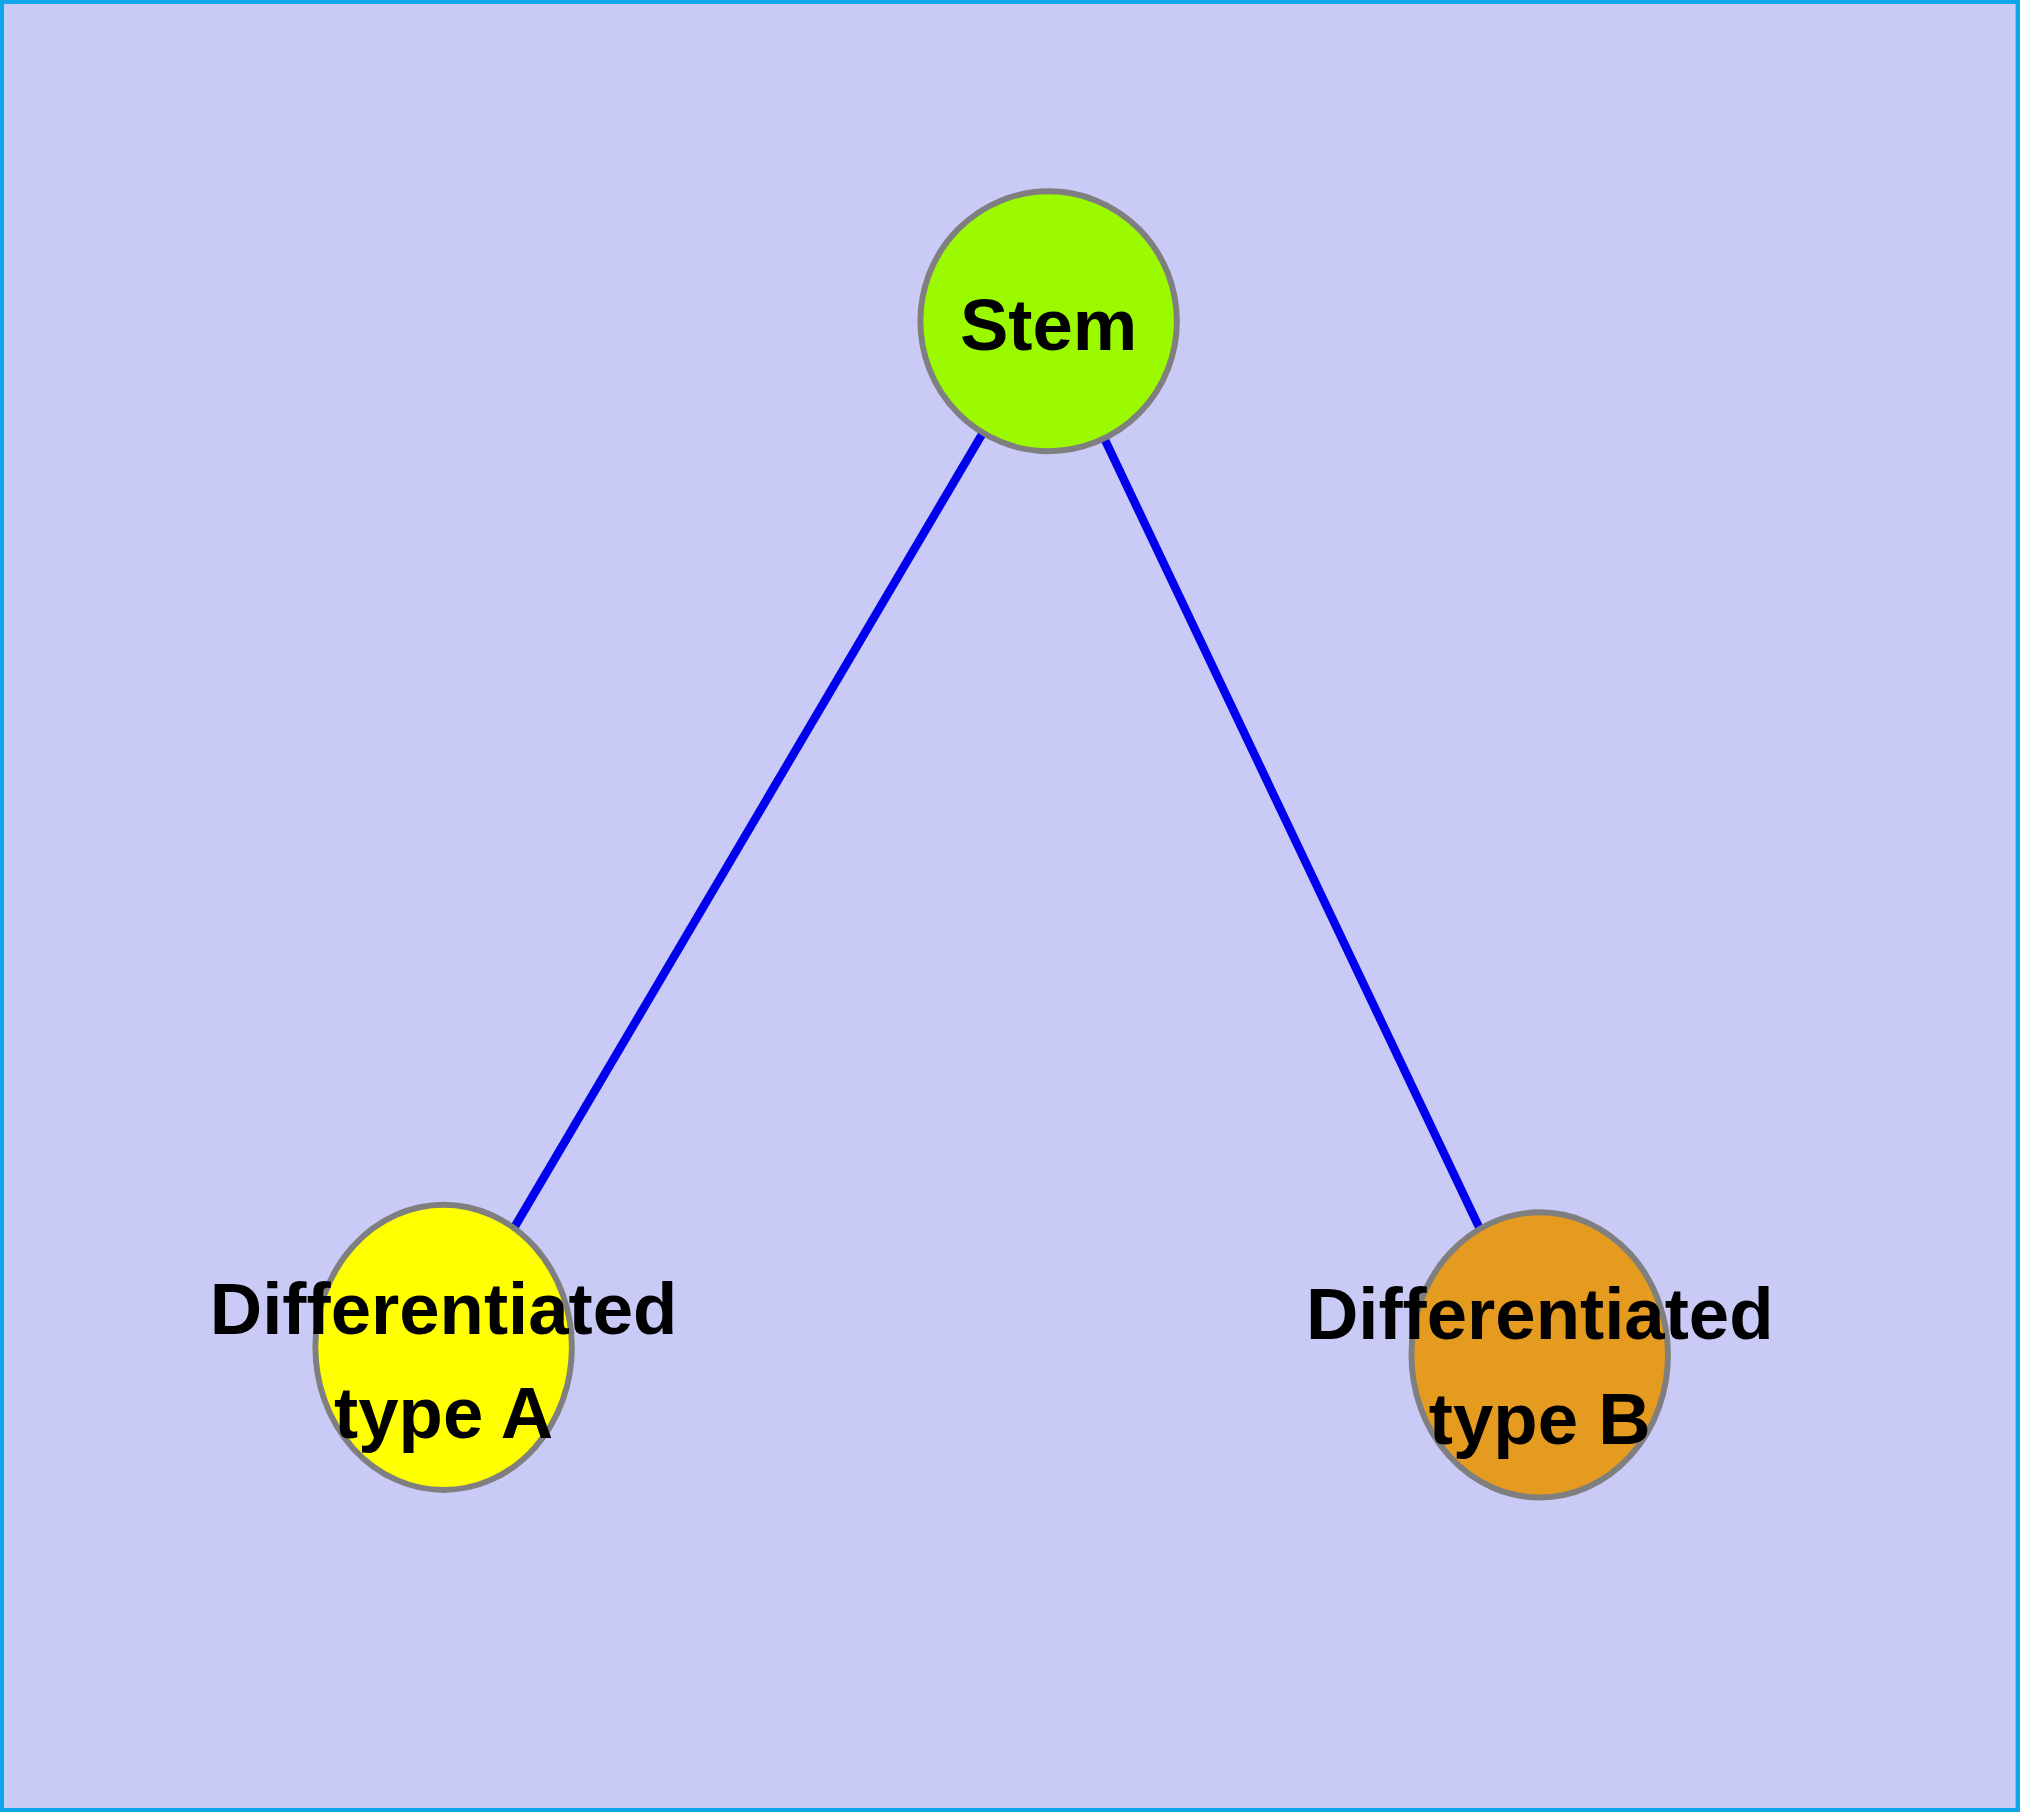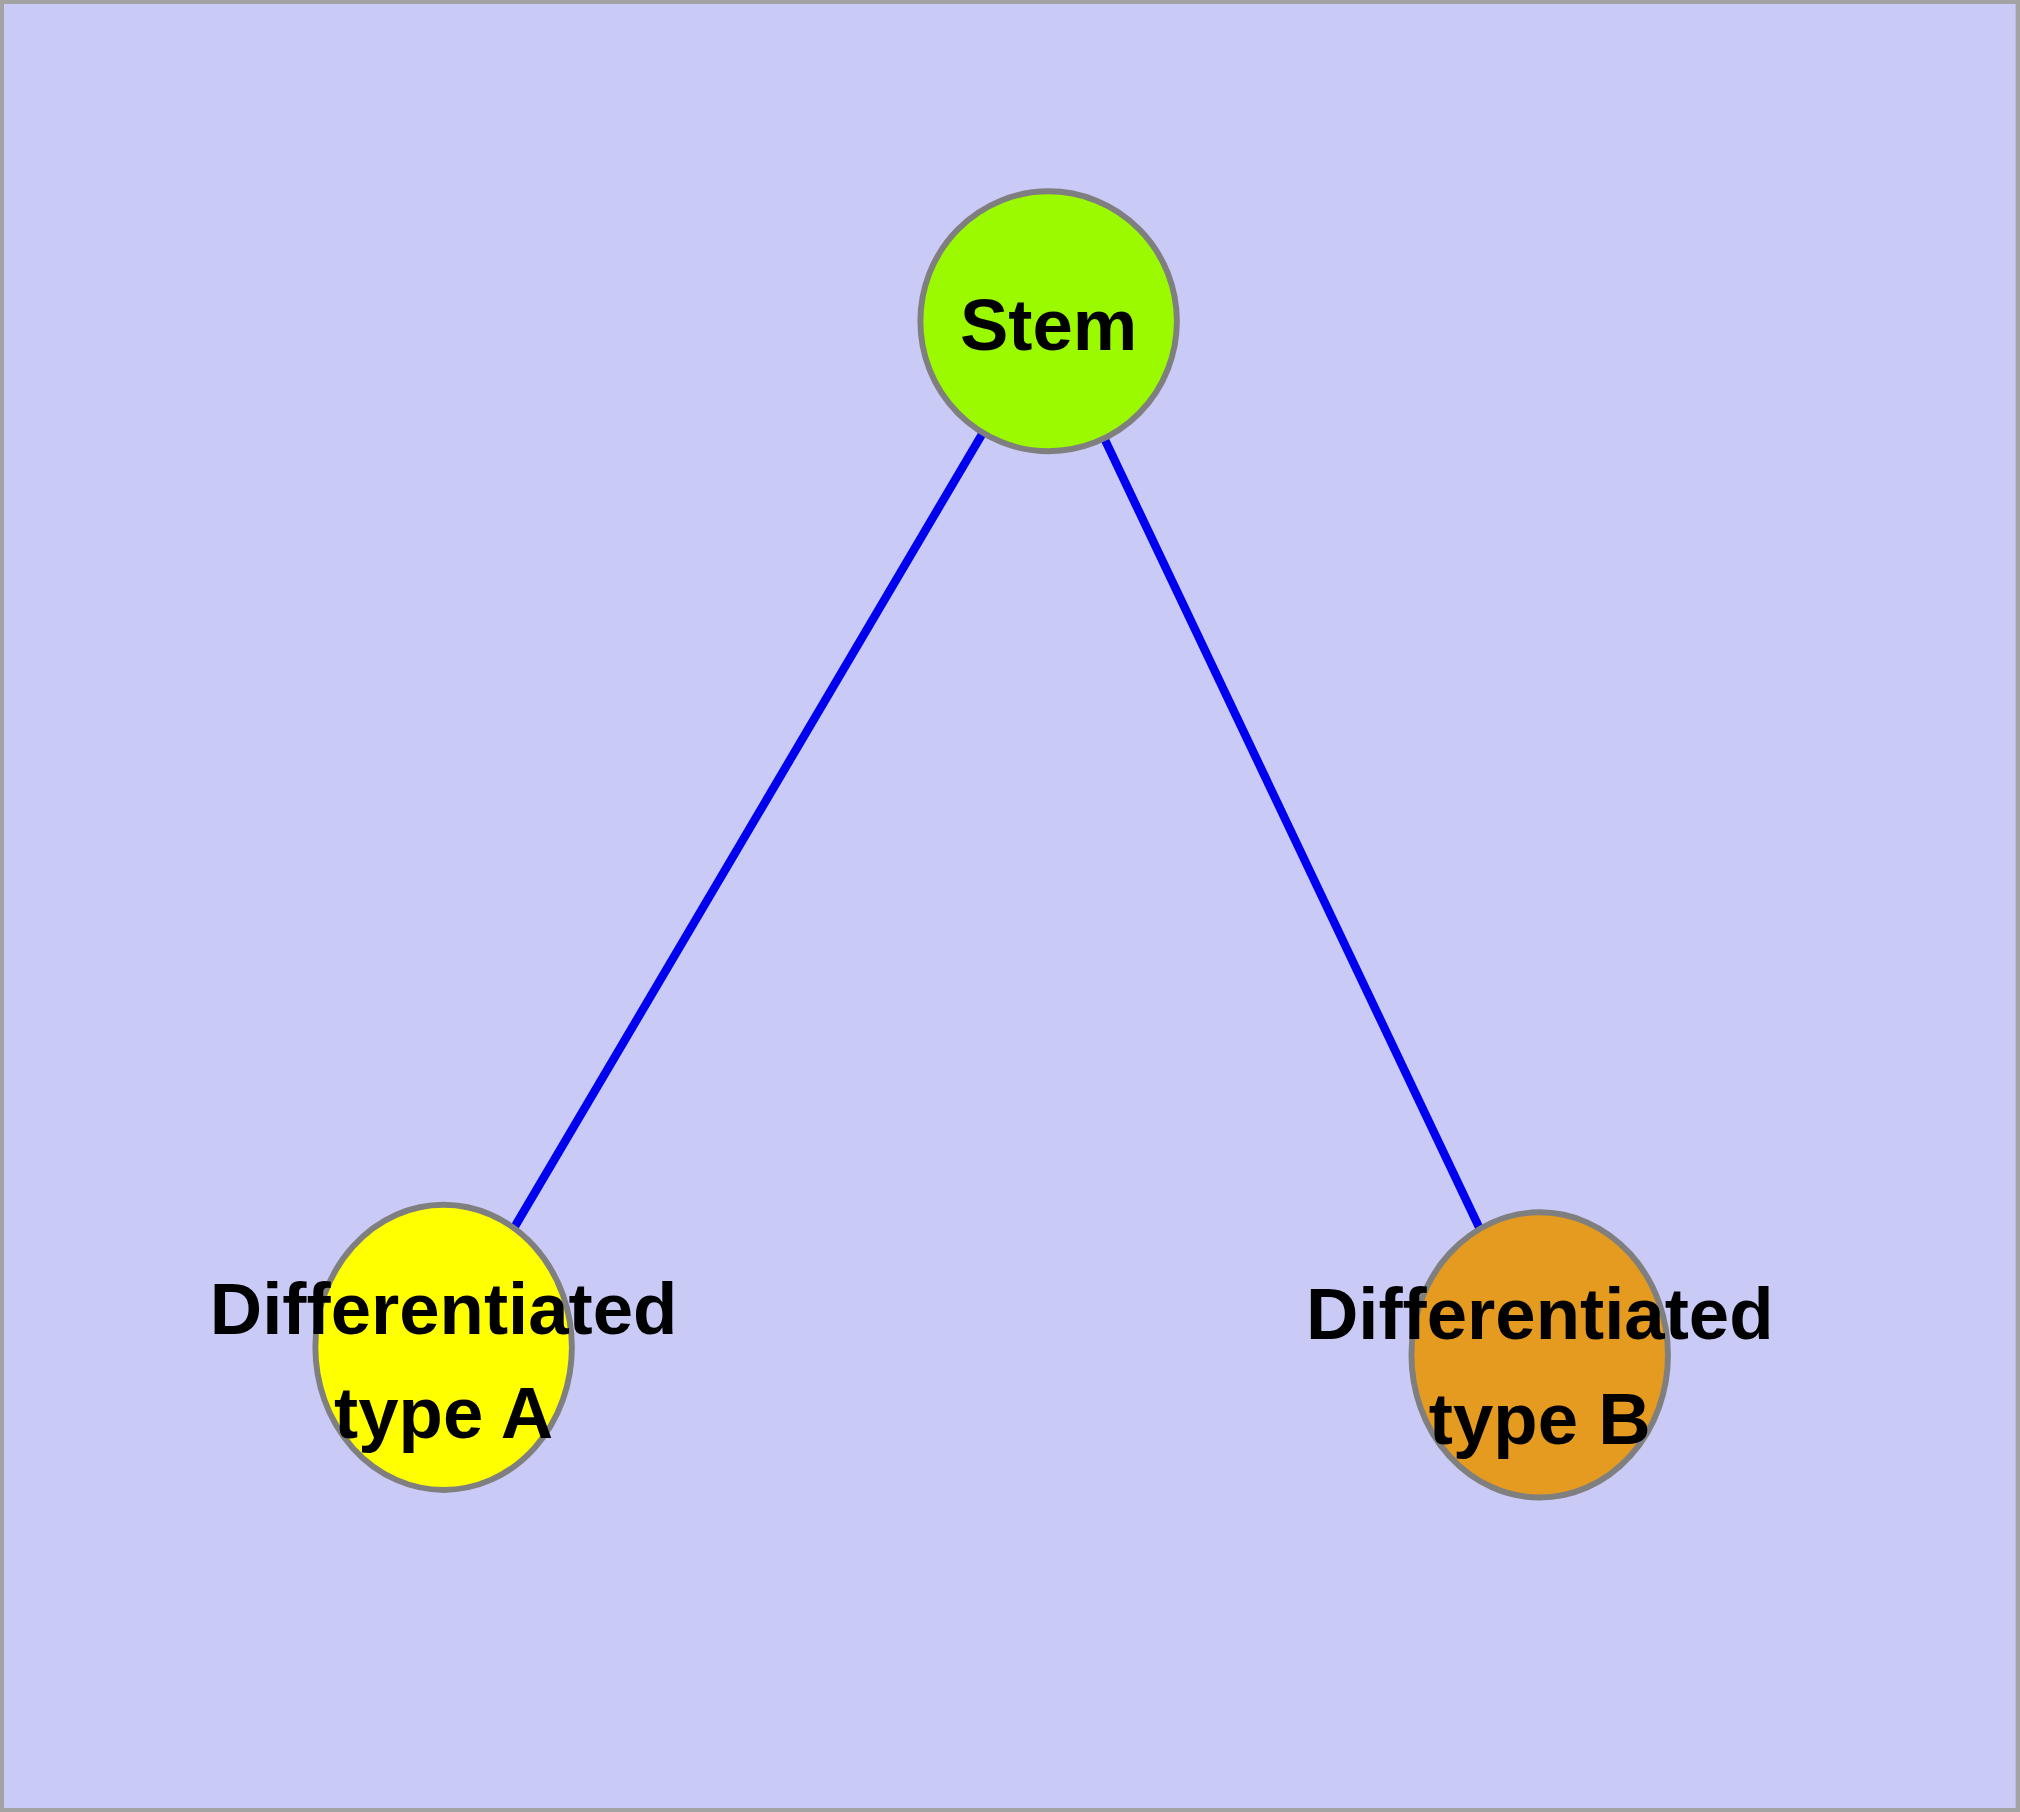--- a/index.html
+++ b/index.html
@@ -7,21 +7,21 @@
     padding: 0;
     background: #ffffff;
     width: 100%;
     height: 100%;
   }
   .page {
     width: 2021px;
     height: 1812px;
     max-width: 100vw;
     box-sizing: border-box;
-    background: #a3a3a3;
+    background: #0ea5e9;
     padding: 4.2px;
   }
   svg.diagram {
     display: block;
     width: 100%;
     height: auto;
   }
   .node-label {
     font-family: "Liberation Sans", "DejaVu Sans", sans-serif;
     font-weight: bold;

